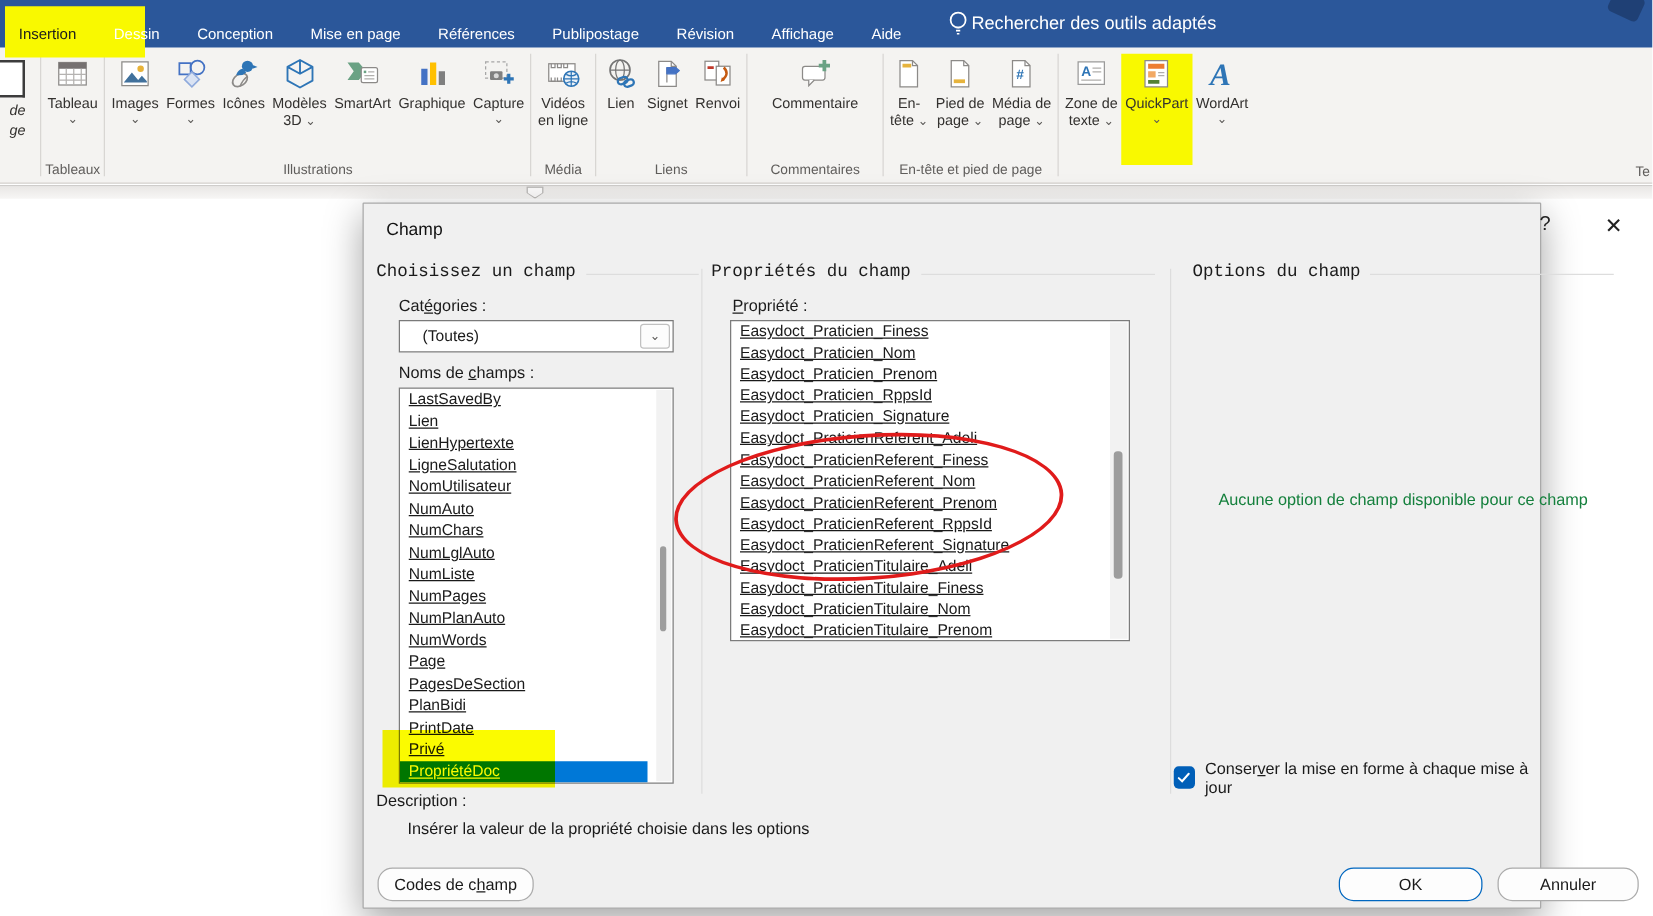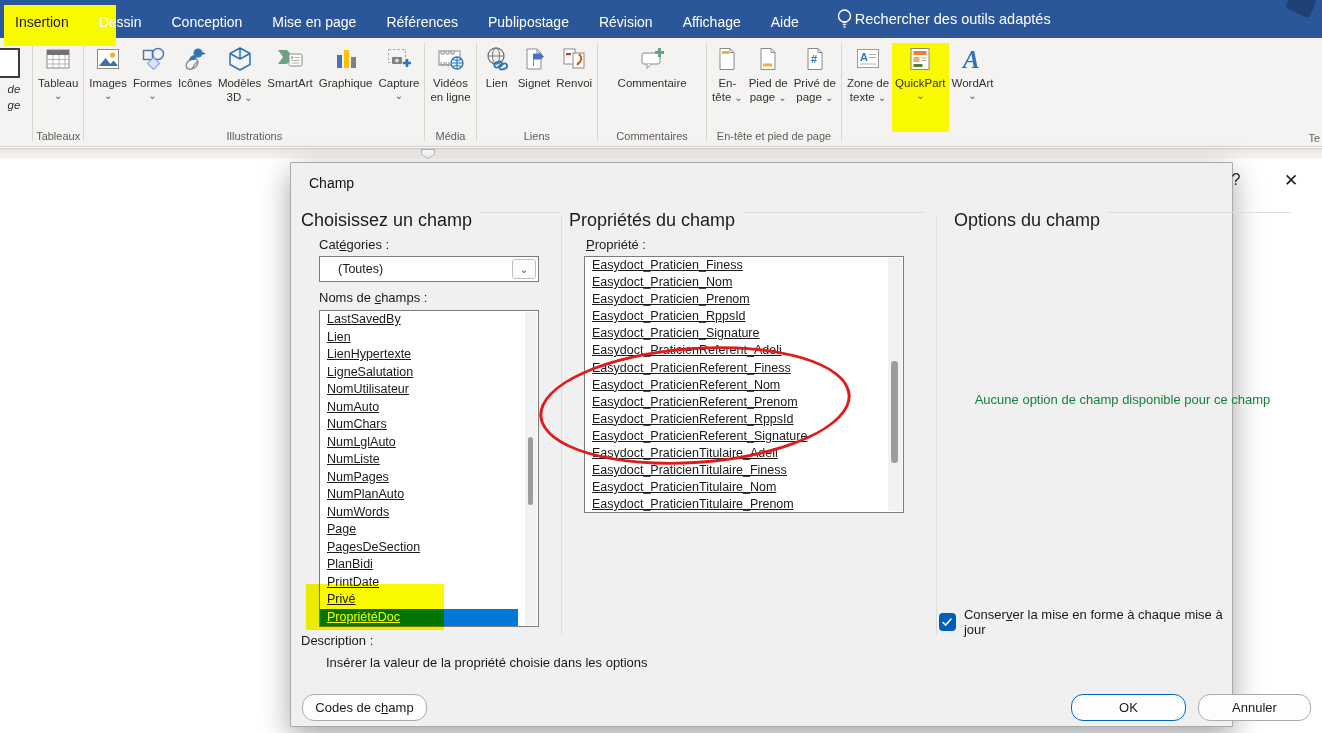--- a/index.html
+++ b/index.html
@@ -3,21 +3,21 @@
 <meta charset="utf-8">
 <style>
   * { box-sizing: border-box; margin: 0; padding: 0; }
   html,body { width:1322px; height:733px; }
   body {
     font-family: "Liberation Sans", sans-serif;
     background:#fff; position:relative; overflow:hidden; color:#1a1a1a;
   }
   
   .tabbar { position:relative; height:38px; background:#2b579a; display:flex; align-items:center; z-index:4; }
-  .tab { position:relative; z-index:6; color:#fff; font-size:14px; padding:3px 15px; height:38px; line-height:38px; cursor:default; white-space:nowrap; }
+  .tab { position:relative; z-index:6; color:#fff; font-size:12px; padding:8px 15px; height:38px; line-height:38px; cursor:default; white-space:nowrap; }
   .tab.active-hl { color:#1c1c1c; }
   .hl-insertion { position:absolute; left:4px; top:5px; width:112px; height:41px; background:#f9f900; z-index:5; }
   .searchbox { display:flex; align-items:center; margin-left:22px; color:#fff; font-size:14.5px; gap:2px; }
   .deco-corner { position:absolute; right:8px; top:-6px; width:26px; height:20px; background:#1d3c6e; transform:rotate(25deg); border-radius:4px; z-index:5; opacity:.85;}
   
   .ribbon { position:relative; height:109px; background:#f4f3f1; border-bottom:1px solid #d5d2ce; display:flex; align-items:stretch; z-index:3; }
   .rgroup { display:flex; flex-direction:column; }
   .rbtns { flex:1; display:flex; align-items:flex-start; padding-top:5px; }
   .glabel { margin-top:auto; text-align:center; font-size:11px; color:#5f5d5b; padding-bottom:4px; white-space:nowrap; }
   .gdiv { width:1px; background:#d8d6d3; margin:5px 2px; }
@@ -33,21 +33,21 @@
   
   .ruler { position:absolute; left:0; top:148px; width:100%; height:11px; background:linear-gradient(#e9e7e5,#f7f6f5); border-top:1px solid #cfcdcb; z-index:1; }
   .indent-marker { position:absolute; left:421px; top:0px; width:14px; height:10px; background:#b9b7b5; clip-path:polygon(0 0,100% 0,100% 52%,50% 100%,0 52%); }
   .indent-marker i { position:absolute; left:1px; top:1px; width:12px; height:8px; background:#fbfafa; clip-path:polygon(0 0,100% 0,100% 52%,50% 100%,0 52%); display:block; }
   
   .dialog { position:absolute; left:290px; top:162px; width:943px; height:565px; background:#f0f0f0;
     border:1px solid #a9a9a9; border-radius:1px; box-shadow:0 10px 30px rgba(0,0,0,.35); z-index:10; font-size:13px; }
   .dlg-title { position:absolute; left:18px; top:12px; font-size:14px; color:#111; }
   .dlg-help { position:absolute; left:930px; top:8px; width:30px; text-align:center; font-size:16px; color:#222; cursor:default; }
   .dlg-close { position:absolute; left:984px; top:7px; width:32px; text-align:center; font-size:17px; color:#222; cursor:default; }
-  .sect { position:absolute; display:flex; font-size:18px; color:#1b1b1b; }
+  .sect { position:absolute; display:flex; align-items:center; font-size:14px; color:#1b1b1b;font-family:Liberation Mono, monospace; }
   .sect .rule { flex:1; height:1px; background:#dddddd; margin-left:8px; margin-top:2px; }
   .vdiv { position:absolute; width:1px; background:#dddddd; top:52px; height:420px; }
   .flabel { position:absolute; font-size:13px; color:#1b1b1b; white-space:nowrap; }
   .u { text-decoration:underline; }
   .combo { position:absolute; left:28px; top:93px; width:220px; height:26px; background:#fff; border:1px solid #7a7a7a; font-size:12.5px; line-height:24px; padding-left:18px; }
   .combo .dd { position:absolute; right:2px; top:2px; bottom:2px; width:24px; background:#fcfcfc; border:1px solid #c0c0c0; border-radius:3px; display:flex; align-items:center; justify-content:center; }
   .combo .dd .chev { margin:0; line-height:10px; }
   .listbox { position:absolute; background:#fff; border:1px solid #7c7c7c; overflow:hidden; font-size:12.5px; }
   .lb-noms { left:28px; top:147px; width:220px; height:317px; }
   .lb-props { left:293px; top:93px; width:320px; height:257px; }
@@ -320,21 +320,21 @@
         <span><span>page</span><span class="chev inl"></span></span>
       </div>
       <div class="bigbtn">
         <span class="ic">
           <svg width="28" height="28" viewBox="0 0 28 28">
               <path d="M7 3.5 h10 l4 4 v17 H7 z" fill="#fff" stroke="#8c8a88"></path>
               <path d="M17 3.5 v4 h4" fill="none" stroke="#8c8a88"></path>
               <text x="10" y="18" font-size="11" font-weight="bold" fill="#2e75b6" font-family="'Liberation Sans',sans-serif">#</text>
             </svg>
         </span>
-        <span><span>Privé de</span></span>
+        <span><span>Média de</span></span>
         <span><span>page</span><span class="chev inl"></span></span>
       </div>
     </div>
     <div class="glabel">En-tête et pied de page</div>
   </div>
   <div class="gdiv"></div>
 
   <div class="rgroup" style="flex:1;">
     <div class="rbtns">
       <div class="bigbtn">

